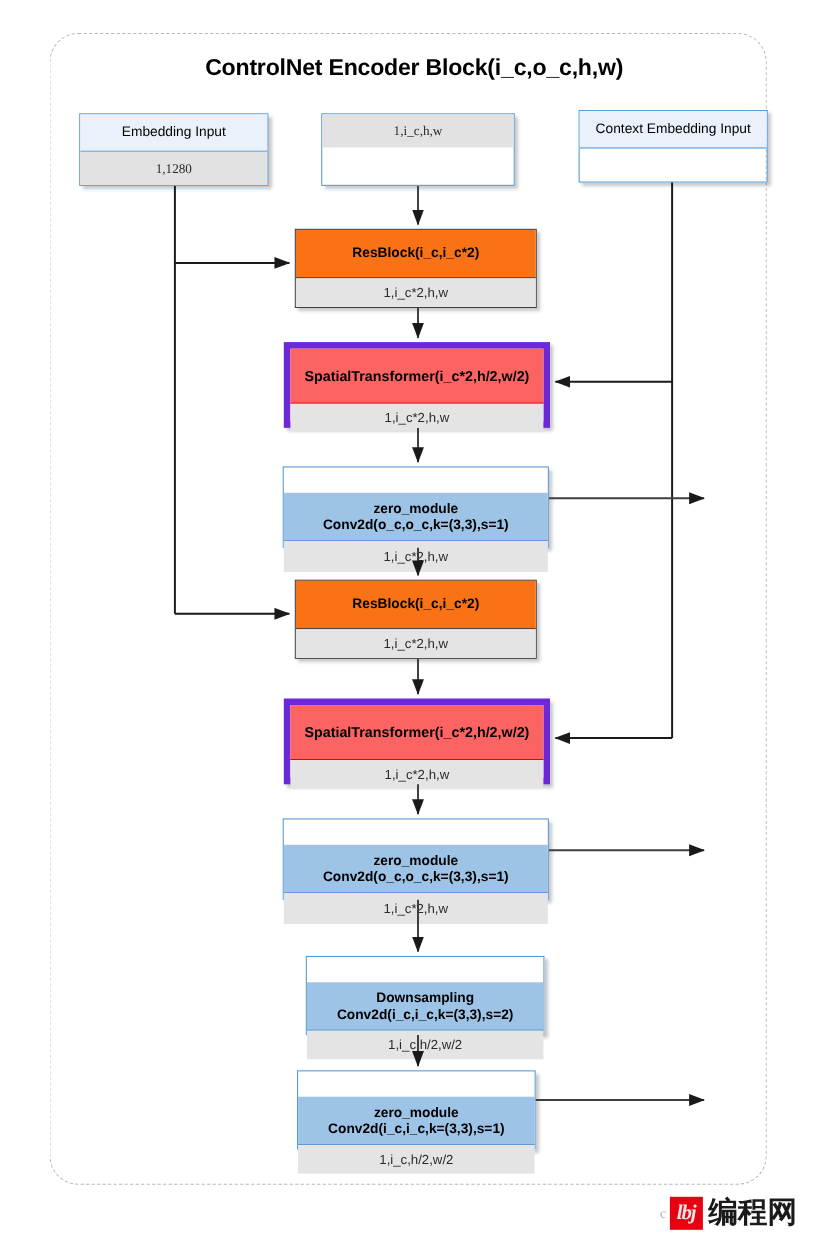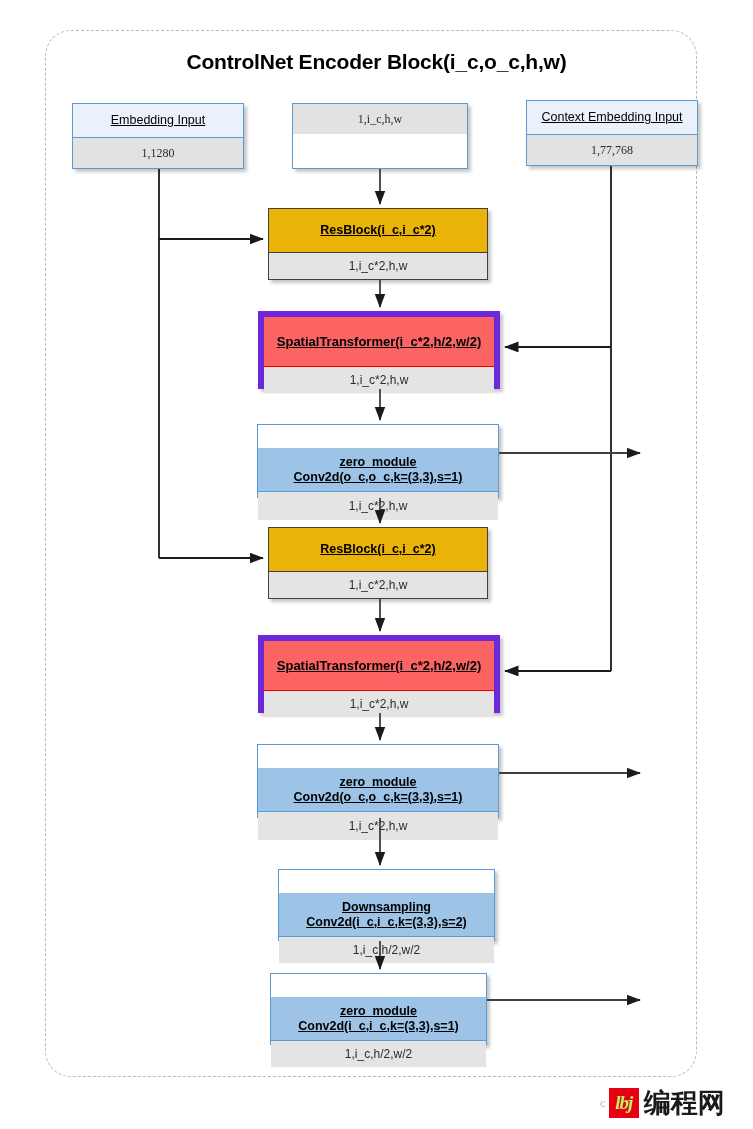--- a/index.html
+++ b/index.html
@@ -20,58 +20,58 @@
     font-size:21px;font-weight:bold;color:#000;letter-spacing:-0.2px;
   }
 
   
   .node{position:absolute;box-sizing:border-box;
         box-shadow:3px 3px 3px rgba(0,0,0,0.22);}
   .node .head{
     box-sizing:border-box;width:100%;
     display:flex;align-items:center;justify-content:center;
     text-align:center;font-weight:bold;font-size:12.5px;color:#000;
-    line-height:15px;padding:2px 4px;text-decoration:underline;
+    line-height:15px;padding:2px 4px;
   }
   .node .shape{
     box-sizing:border-box;width:100%;
     display:flex;align-items:center;justify-content:center;
     background:#e4e4e4;font-size:12px;font-weight:normal;color:#2b2b2b;
   }
 
   
   .node.input{border:1px solid #5b9bd5;}
   .node.input .head{background:#eaf1fb;border-bottom:1px solid #5b9bd5;
                     font-weight:normal;font-size:12.5px;}
   .node.input .shape{background:#e2e2e2;font-family:Liberation Serif, serif;}
 
   
   .node.res{border:1px solid #404040;}
-  .node.res .head{background:#eab308;border-bottom:1px solid #404040;}
+  .node.res .head{background:#f97316;border-bottom:1px solid #404040;}
   .node.res .shape{background:#e4e4e4;}
 
   
   .node.trans{border:6px solid #6d28d9;}
   .node.trans .head{background:#fc6464;border-bottom:1px solid #e60000;
                     font-size:13px;}
   .node.trans .shape{background:#e4e4e4;}
 
   
   .node.conv{border:1px solid #5b9bd5;}
   .node.conv .head{background:#9dc3e6;border-bottom:1px solid #5b9bd5;margin-top:23px;}
   .node.conv .shape{background:#e4e4e4;}
 
   svg.edges{position:absolute;left:0;top:0;width:753px;height:1129px;
             pointer-events:none;}
 
   
   .watermark{position:absolute;left:600px;top:1086px;display:flex;
              align-items:center;height:34px;}
   .wm-c{font-size:13px;color:#b8b8b8;margin-right:3px;font-family:"Liberation Serif",serif;}
-  .wm-mark{width:30px;height:30px;background:#e60012;color:#bef264;
+  .wm-mark{width:30px;height:30px;background:#e60012;color:#e5e5e5;
            font-style:italic;font-weight:bold;font-size:19px;
            display:flex;align-items:center;justify-content:center;
            font-family:"Liberation Serif",serif;letter-spacing:-1px;}
   .wm-text{font-size:27px;font-weight:bold;color:#1a1a1a;margin-left:5px;
            line-height:30px;font-family:"DejaVu Sans",sans-serif;}
 </style>
 </head>
 <body>
 
 <div id="canvas">
@@ -84,21 +84,20 @@
     <div class="head" style="height:34px;">Embedding Input</div>
     <div class="shape" style="height:30px;">1,1280</div>
   </div>
 
   <div class="node input" style="left:292px;top:103px;width:176px;height:66px;">
     <div class="shape" style="height:30px;">1,i_c,h,w</div>
   </div>
 
   <div class="node input" style="left:526px;top:100px;width:172px;height:66px;">
     <div class="head" style="height:34px;">Context Embedding Input</div>
-    <div class="shape" style="height:30px;">1,77,768</div>
   </div>
 
   <div class="node res" style="left:268px;top:208px;width:220px;height:72px;">
     <div class="head" style="height:44px;">
       <span>ResBlock(i_c,i_c*2)</span>
     </div>
     <div class="shape" style="height:26px;">1,i_c*2,h,w</div>
   </div>
 
   <div class="node trans" style="left:258px;top:311px;width:242px;height:78px;">

